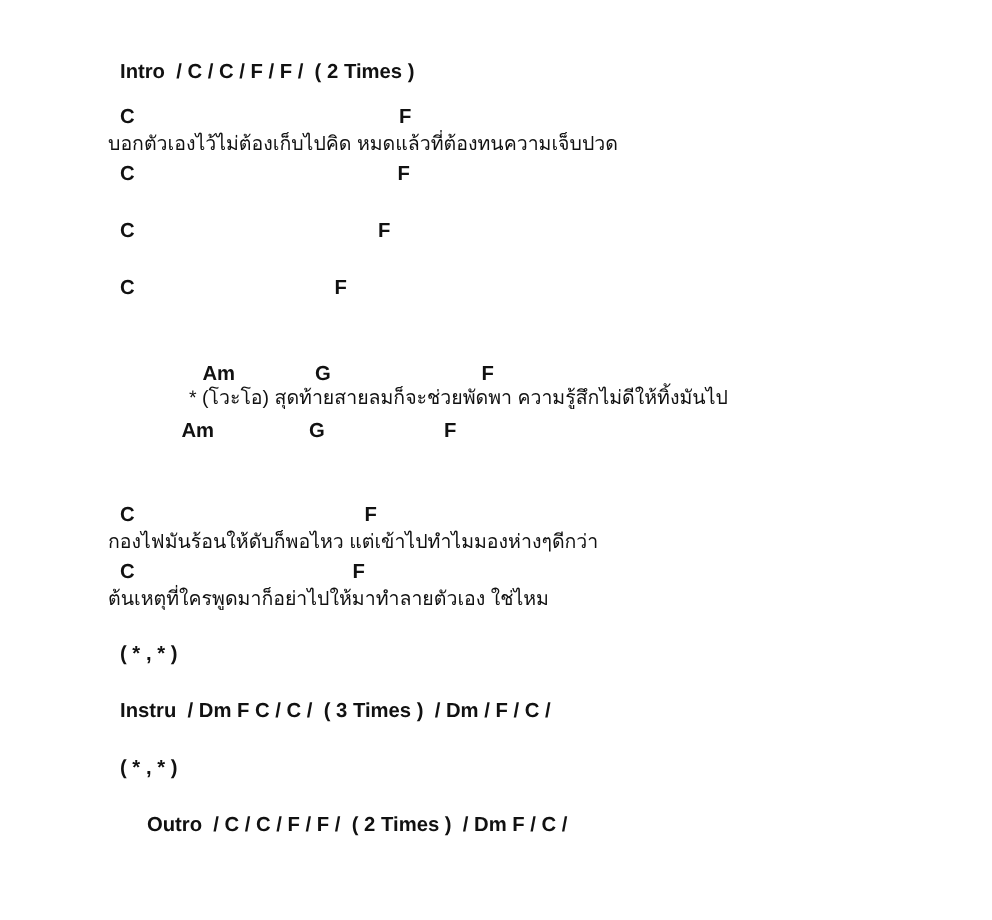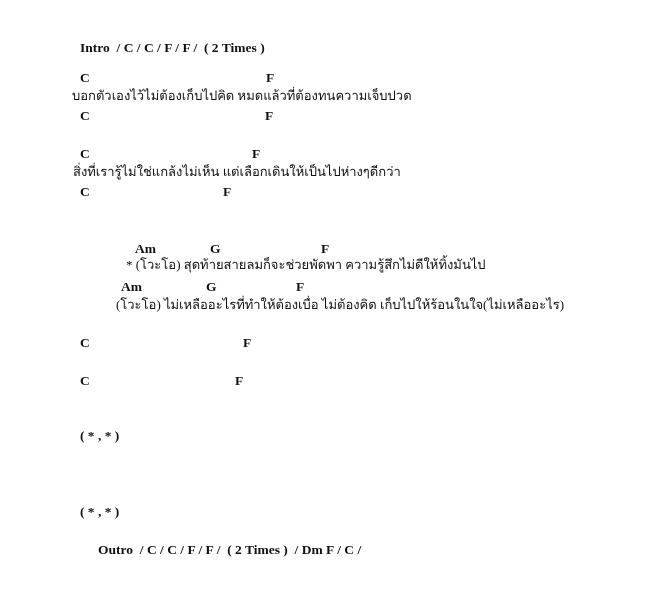--- a/index.html
+++ b/index.html
@@ -6,21 +6,21 @@
     margin: 0;
     padding: 0;
     background: #ffffff;
   }
   .sheet {
     position: relative;
     width: 661px;
     height: 613px;
     background: #ffffff;
     color: #111111;
-    font-family: Liberation Serif, serif;
+    font-family: Liberation Sans, sans-serif;
     overflow: hidden;
   }
   .line {
     position: absolute;
     white-space: pre;
     font-size: 13px;
     line-height: 16px;
     color: #111111;
   }
   .line.label {
@@ -45,24 +45,25 @@
 </style>
 </head>
 <body>
 
 <div class="sheet" style="background: rgb(255, 255, 255);">
     <div class="line label" style="top: 40px; left: 80px;">Intro  / C / C / F / F /  ( 2 Times )</div>
     <div class="line chords" style="top: 70px;"><span class="chord" style="left: 80px;">C</span><span class="chord" style="left: 266px;">F</span></div>
     <div class="line lyric" style="top: 88px; left: 72px;">บอกตัวเองไว้ไม่ต้องเก็บไปคิด หมดแล้วที่ต้องทนความเจ็บปวด</div>
     <div class="line chords" style="top: 108px;"><span class="chord" style="left: 80px;">C</span><span class="chord" style="left: 265px;">F</span></div>
     <div class="line chords" style="top: 146px;"><span class="chord" style="left: 80px;">C</span><span class="chord" style="left: 252px;">F</span></div>
-    <div class="line lyric" style="top: 164px; left: 73px;">สิ่งที่เรารู้ไม่ใช่แกล้งไม่เห็น แต่เลือกเดินให้เป็นไปห่างๆดีกว่า</div>
     <div class="line chords" style="top: 184px;"><span class="chord" style="left: 80px;">C</span><span class="chord" style="left: 223px;">F</span></div>
     <div class="line chords" style="top: 241px;"><span class="chord" style="left: 135px;">Am</span><span class="chord" style="left: 210px;">G</span><span class="chord" style="left: 321px;">F</span></div>
     <div class="line lyric" style="top: 257px; left: 126px;">* (โวะโอ) สุดท้ายสายลมก็จะช่วยพัดพา ความรู้สึกไม่ดีให้ทิ้งมันไป</div>
     <div class="line chords" style="top: 279px;"><span class="chord" style="left: 121px;">Am</span><span class="chord" style="left: 206px;">G</span><span class="chord" style="left: 296px;">F</span></div>
-    <div class="line lyric" style="top: 297px; left: 116px;">(โวะโอ) ไม่เหลืออะไรที่ทำให้ต้องเบื่อ ไม่ต้องคิด เก็บไปให้ร้อนในใจ(ไม่เหลืออะไร)</div>
     <div class="line chords" style="top: 335px;"><span class="chord" style="left: 80px;">C</span><span class="chord" style="left: 243px;">F</span></div>
+    <div class="line lyric" style="top: 353px; left: 72px;">กองไฟมันร้อนให้ดับก็พอไหว แต่เข้าไปทำไมมองห่างๆดีกว่า</div>
     <div class="line chords" style="top: 373px;"><span class="chord" style="left: 80px;">C</span><span class="chord" style="left: 235px;">F</span></div>
+    <div class="line lyric" style="top: 391px; left: 72px;">ต้นเหตุที่ใครพูดมาก็อย่าไปให้มาทำลายตัวเอง ใช่ไหม</div>
     <div class="line label" style="top: 428px; left: 80px;">( * , * )</div>
+    <div class="line label" style="top: 466px; left: 80px;">Instru  / Dm F C / C /  ( 3 Times )  / Dm / F / C /</div>
     <div class="line label" style="top: 504px; left: 80px;">( * , * )</div>
     <div class="line label" style="top: 542px; left: 98px;">Outro  / C / C / F / F /  ( 2 Times )  / Dm F / C /</div>
   </div>
 
 </body></html>

